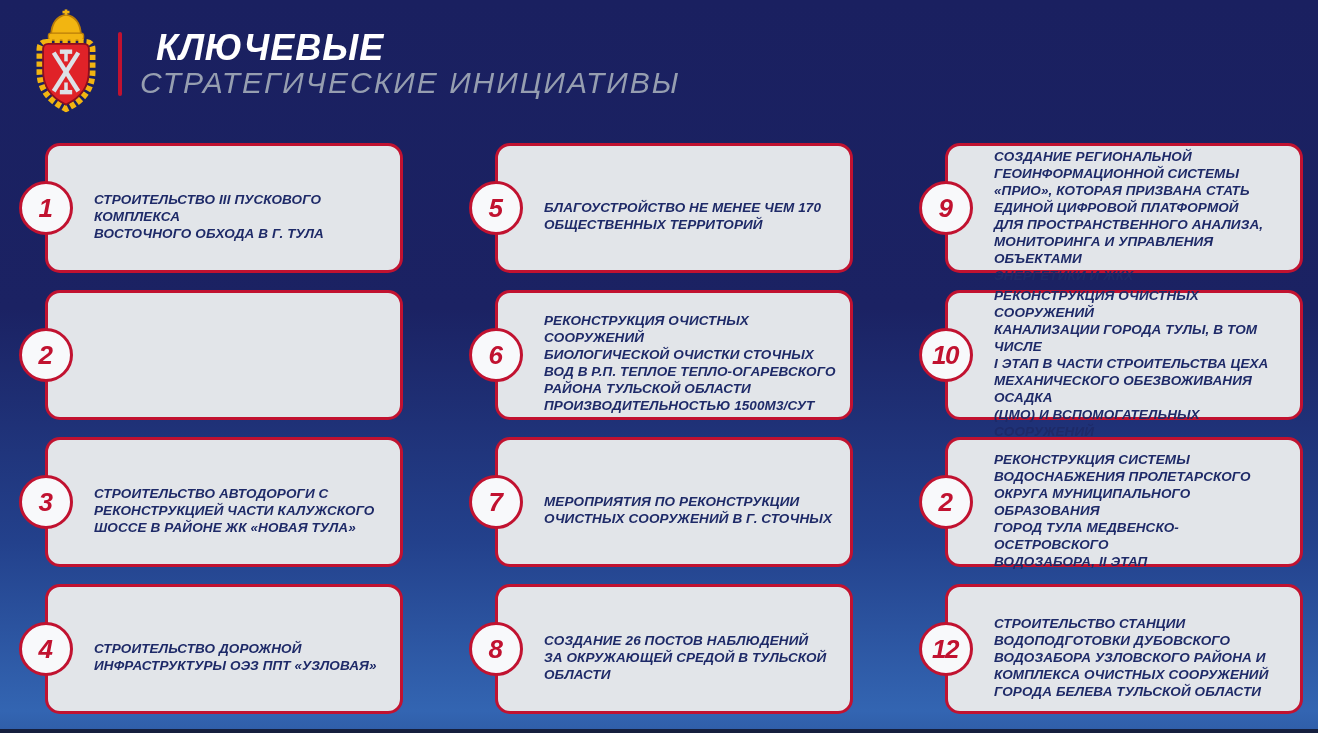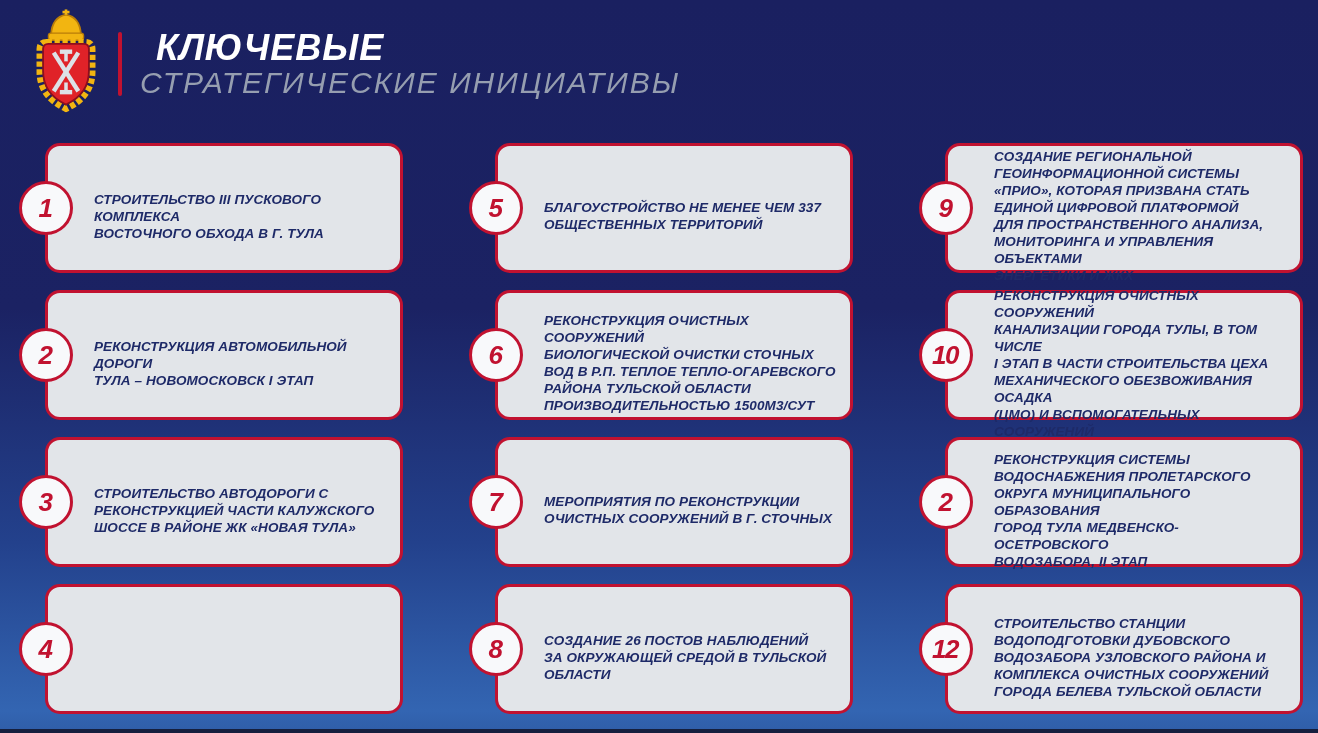--- a/index.html
+++ b/index.html
@@ -103,42 +103,40 @@
       <div class="badge">
           <span>1</span>
         </div>
       <div class="card-text">СТРОИТЕЛЬСТВО III ПУСКОВОГО КОМПЛЕКСА
 ВОСТОЧНОГО ОБХОДА В Г. ТУЛА</div>
     </div>
     <div class="card">
       <div class="badge">
           <span>5</span>
         </div>
-      <div class="card-text">БЛАГОУСТРОЙСТВО НЕ МЕНЕЕ ЧЕМ 337
+      <div class="card-text">БЛАГОУСТРОЙСТВО НЕ МЕНЕЕ ЧЕМ 170
 ОБЩЕСТВЕННЫХ ТЕРРИТОРИЙ</div>
     </div>
     <div class="card">
       <div class="badge">
           <span>9</span>
         </div>
       <div class="card-text">СОЗДАНИЕ РЕГИОНАЛЬНОЙ
 ГЕОИНФОРМАЦИОННОЙ СИСТЕМЫ
 «ПРИО», КОТОРАЯ ПРИЗВАНА СТАТЬ
 ЕДИНОЙ ЦИФРОВОЙ ПЛАТФОРМОЙ
 ДЛЯ ПРОСТРАНСТВЕННОГО АНАЛИЗА,
 МОНИТОРИНГА И УПРАВЛЕНИЯ ОБЪЕКТАМИ
 ЭНЕРГЕТИКИ И ЖКХ</div>
     </div>
 
     <div class="card">
       <div class="badge">
           <span>2</span>
         </div>
-      <div class="card-text">РЕКОНСТРУКЦИЯ АВТОМОБИЛЬНОЙ ДОРОГИ
-ТУЛА – НОВОМОСКОВСК I ЭТАП</div>
     </div>
     <div class="card">
       <div class="badge">
           <span>6</span>
         </div>
       <div class="card-text">РЕКОНСТРУКЦИЯ ОЧИСТНЫХ СООРУЖЕНИЙ
 БИОЛОГИЧЕСКОЙ ОЧИСТКИ СТОЧНЫХ
 ВОД В Р.П. ТЕПЛОЕ ТЕПЛО-ОГАРЕВСКОГО
 РАЙОНА ТУЛЬСКОЙ ОБЛАСТИ
 ПРОИЗВОДИТЕЛЬНОСТЬЮ 1500М3/СУТ</div>
@@ -177,20 +175,22 @@
 ВОДОСНАБЖЕНИЯ ПРОЛЕТАРСКОГО
 ОКРУГА МУНИЦИПАЛЬНОГО ОБРАЗОВАНИЯ
 ГОРОД ТУЛА МЕДВЕНСКО-ОСЕТРОВСКОГО
 ВОДОЗАБОРА, II ЭТАП</div>
     </div>
 
     <div class="card">
       <div class="badge">
           <span>4</span>
         </div>
+      <div class="card-text">СТРОИТЕЛЬСТВО ДОРОЖНОЙ
+ИНФРАСТРУКТУРЫ ОЭЗ ППТ «УЗЛОВАЯ»</div>
     </div>
     <div class="card">
       <div class="badge">
           <span>8</span>
         </div>
       <div class="card-text">СОЗДАНИЕ 26 ПОСТОВ НАБЛЮДЕНИЙ
 ЗА ОКРУЖАЮЩЕЙ СРЕДОЙ В ТУЛЬСКОЙ
 ОБЛАСТИ</div>
     </div>
     <div class="card">

